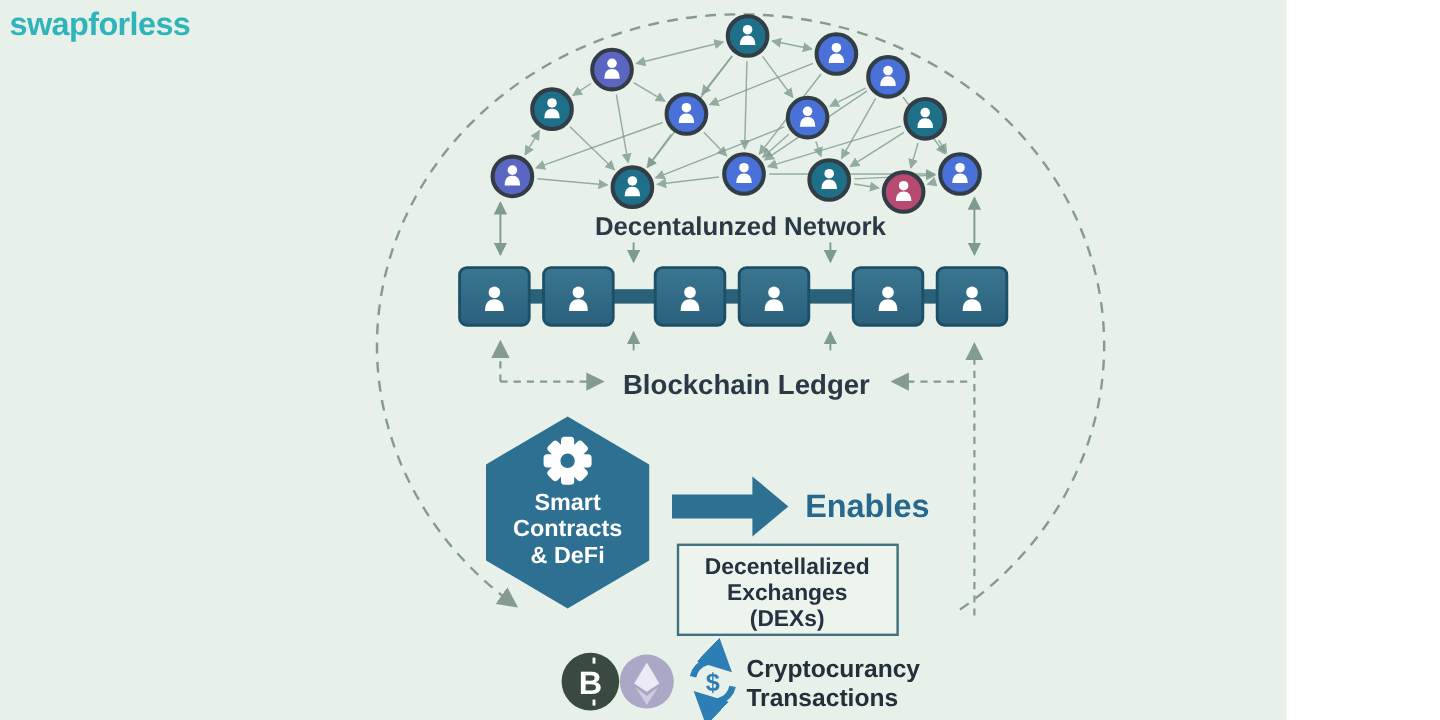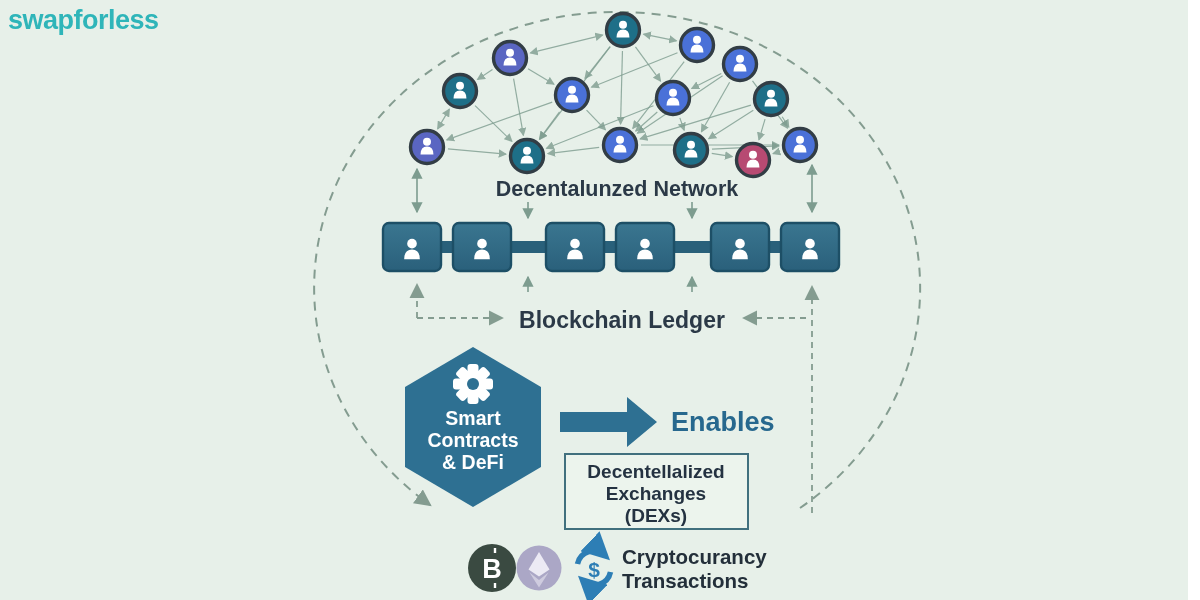--- a/index.html
+++ b/index.html
@@ -1,17 +1,17 @@
 <!DOCTYPE html>
 <html><head>
 <meta charset="utf-8">
 <style>
   html,body{margin:0;padding:0;}
   body{font-family:"Liberation Sans", sans-serif;}
-  .canvas{position:relative;width:1188px;height:600px;background:#e7f0e9;overflow:hidden;}
+  .canvas{position:relative;width:1072px;height:600px;background:#e7f0e9;overflow:hidden;}
   .logo{position:absolute;top:5px;left:8px;font-size:27px;font-weight:700;
         letter-spacing:-0.5px;color:#2fb5b9;z-index:2;}
   svg{position:absolute;inset:0;}
   text{font-family:"Liberation Sans", sans-serif;}
   .title{font-weight:700;fill:#2b3947;}
   .hex-label{font-weight:600;fill:#ffffff;font-size:19.5px;}
   .dex-label{font-weight:700;fill:#243241;font-size:19px;}
   .crypto-label{font-weight:700;fill:#232f3a;font-size:20.5px;}
   .enables{font-weight:700;fill:#27688e;font-size:27px;}
 </style>

